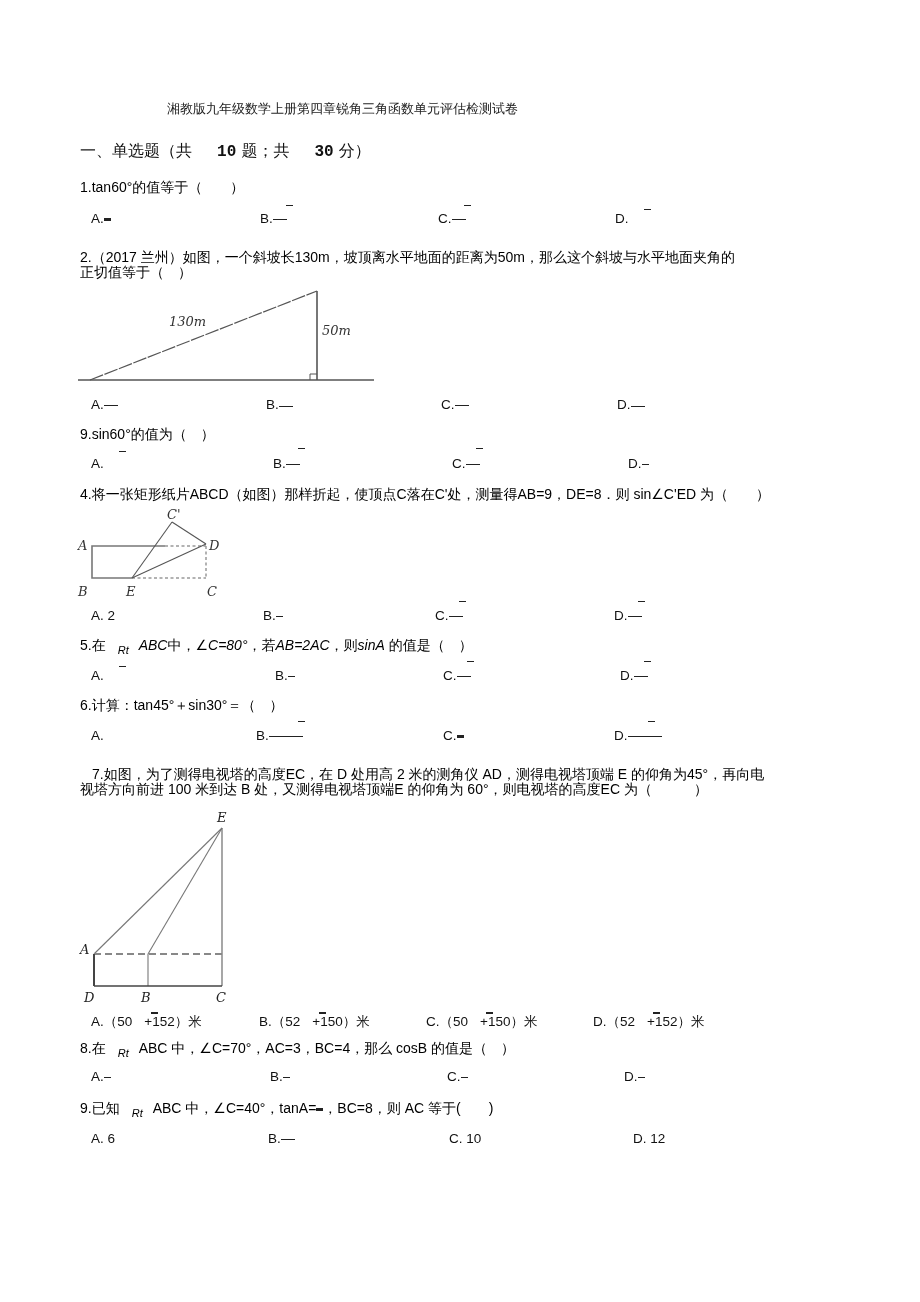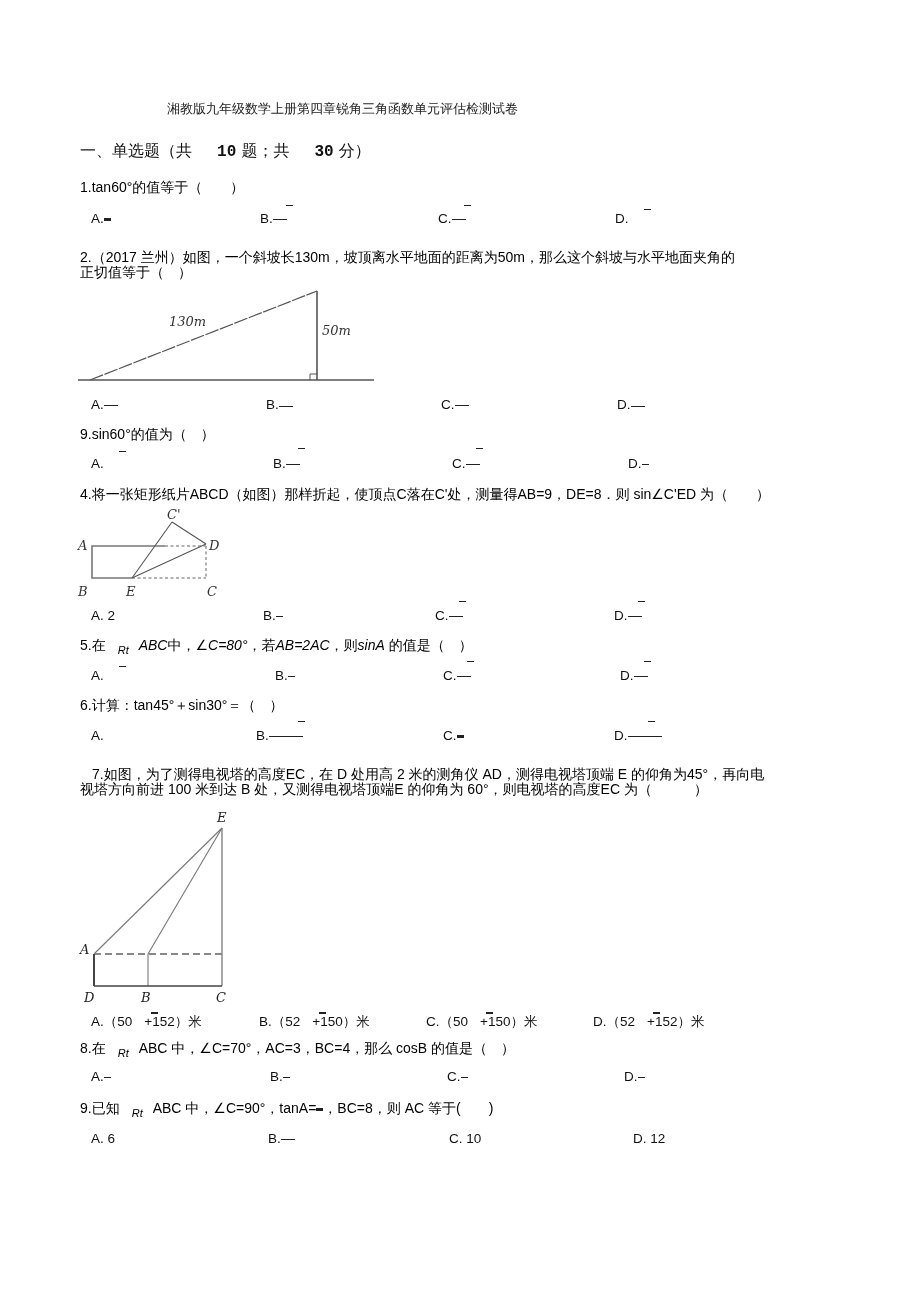--- a/index.html
+++ b/index.html
@@ -134,18 +134,18 @@
 
 <div class="abs q" style="left:80px; top:1037px;">
   <span>8.在</span><span class="rt">Rt</span><span>ABC 中，∠C=70°，AC=3，BC=4，那么 cosB 的值是（　）</span>
 </div>
 <div class="abs opt" style="left:91px; top:1069px;"><span>A.</span><span class="frac short"></span></div>
 <div class="abs opt" style="left:270px; top:1069px;"><span>B.</span><span class="frac short"></span></div>
 <div class="abs opt" style="left:447px; top:1069px;"><span>C.</span><span class="frac short"></span></div>
 <div class="abs opt" style="left:624px; top:1069px;"><span>D.</span><span class="frac short"></span></div>
 
 <div class="abs q" style="left:80px; top:1097px;">
-  <span>9.已知</span><span class="rt">Rt</span><span>ABC 中，∠C=90°，tanA=</span><span class="frac short bold"></span><span>，BC=8，则 AC 等于(　　)</span>
+  <span>9.已知</span><span class="rt">Rt</span><span>ABC 中，∠C=40°，tanA=</span><span class="frac short bold"></span><span>，BC=8，则 AC 等于(　　)</span>
 </div>
 <div class="abs opt" style="left:91px; top:1131px;"><span>A. 6</span></div>
 <div class="abs opt" style="left:268px; top:1131px;"><span>B.</span><span class="frac"></span></div>
 <div class="abs opt" style="left:449px; top:1131px;"><span>C. 10</span></div>
 <div class="abs opt" style="left:633px; top:1131px;"><span>D. 12</span></div>
 
 </body></html>

